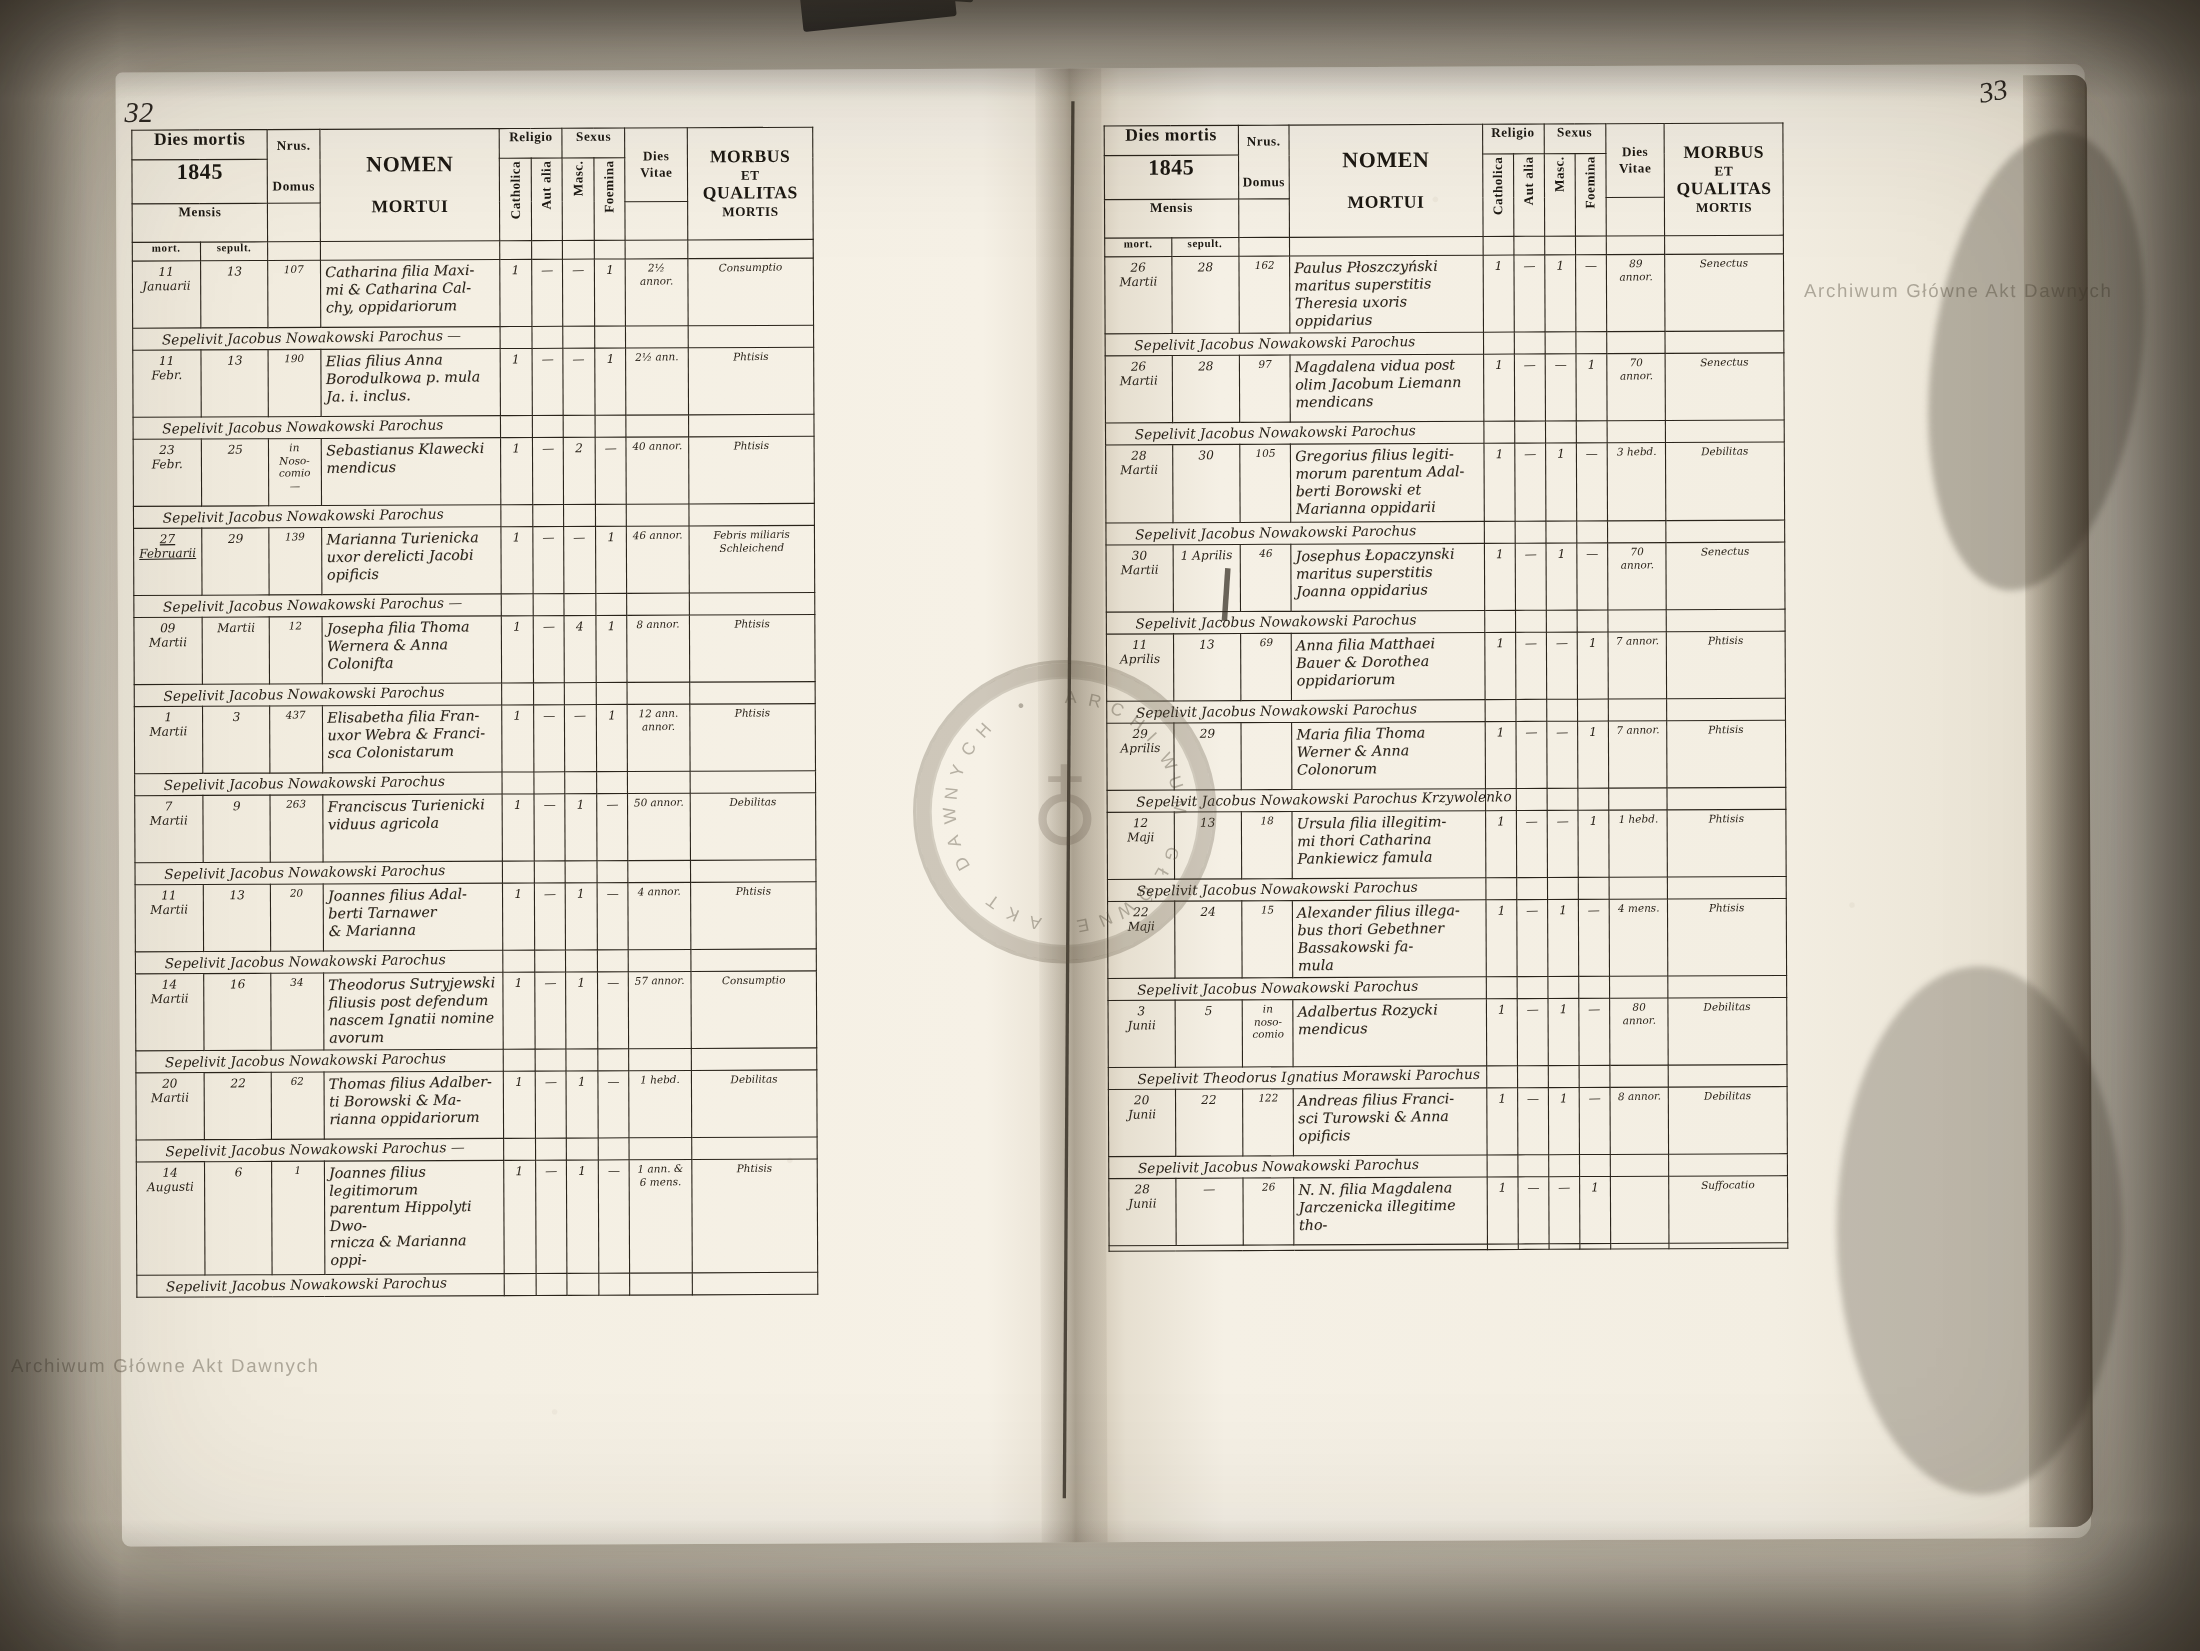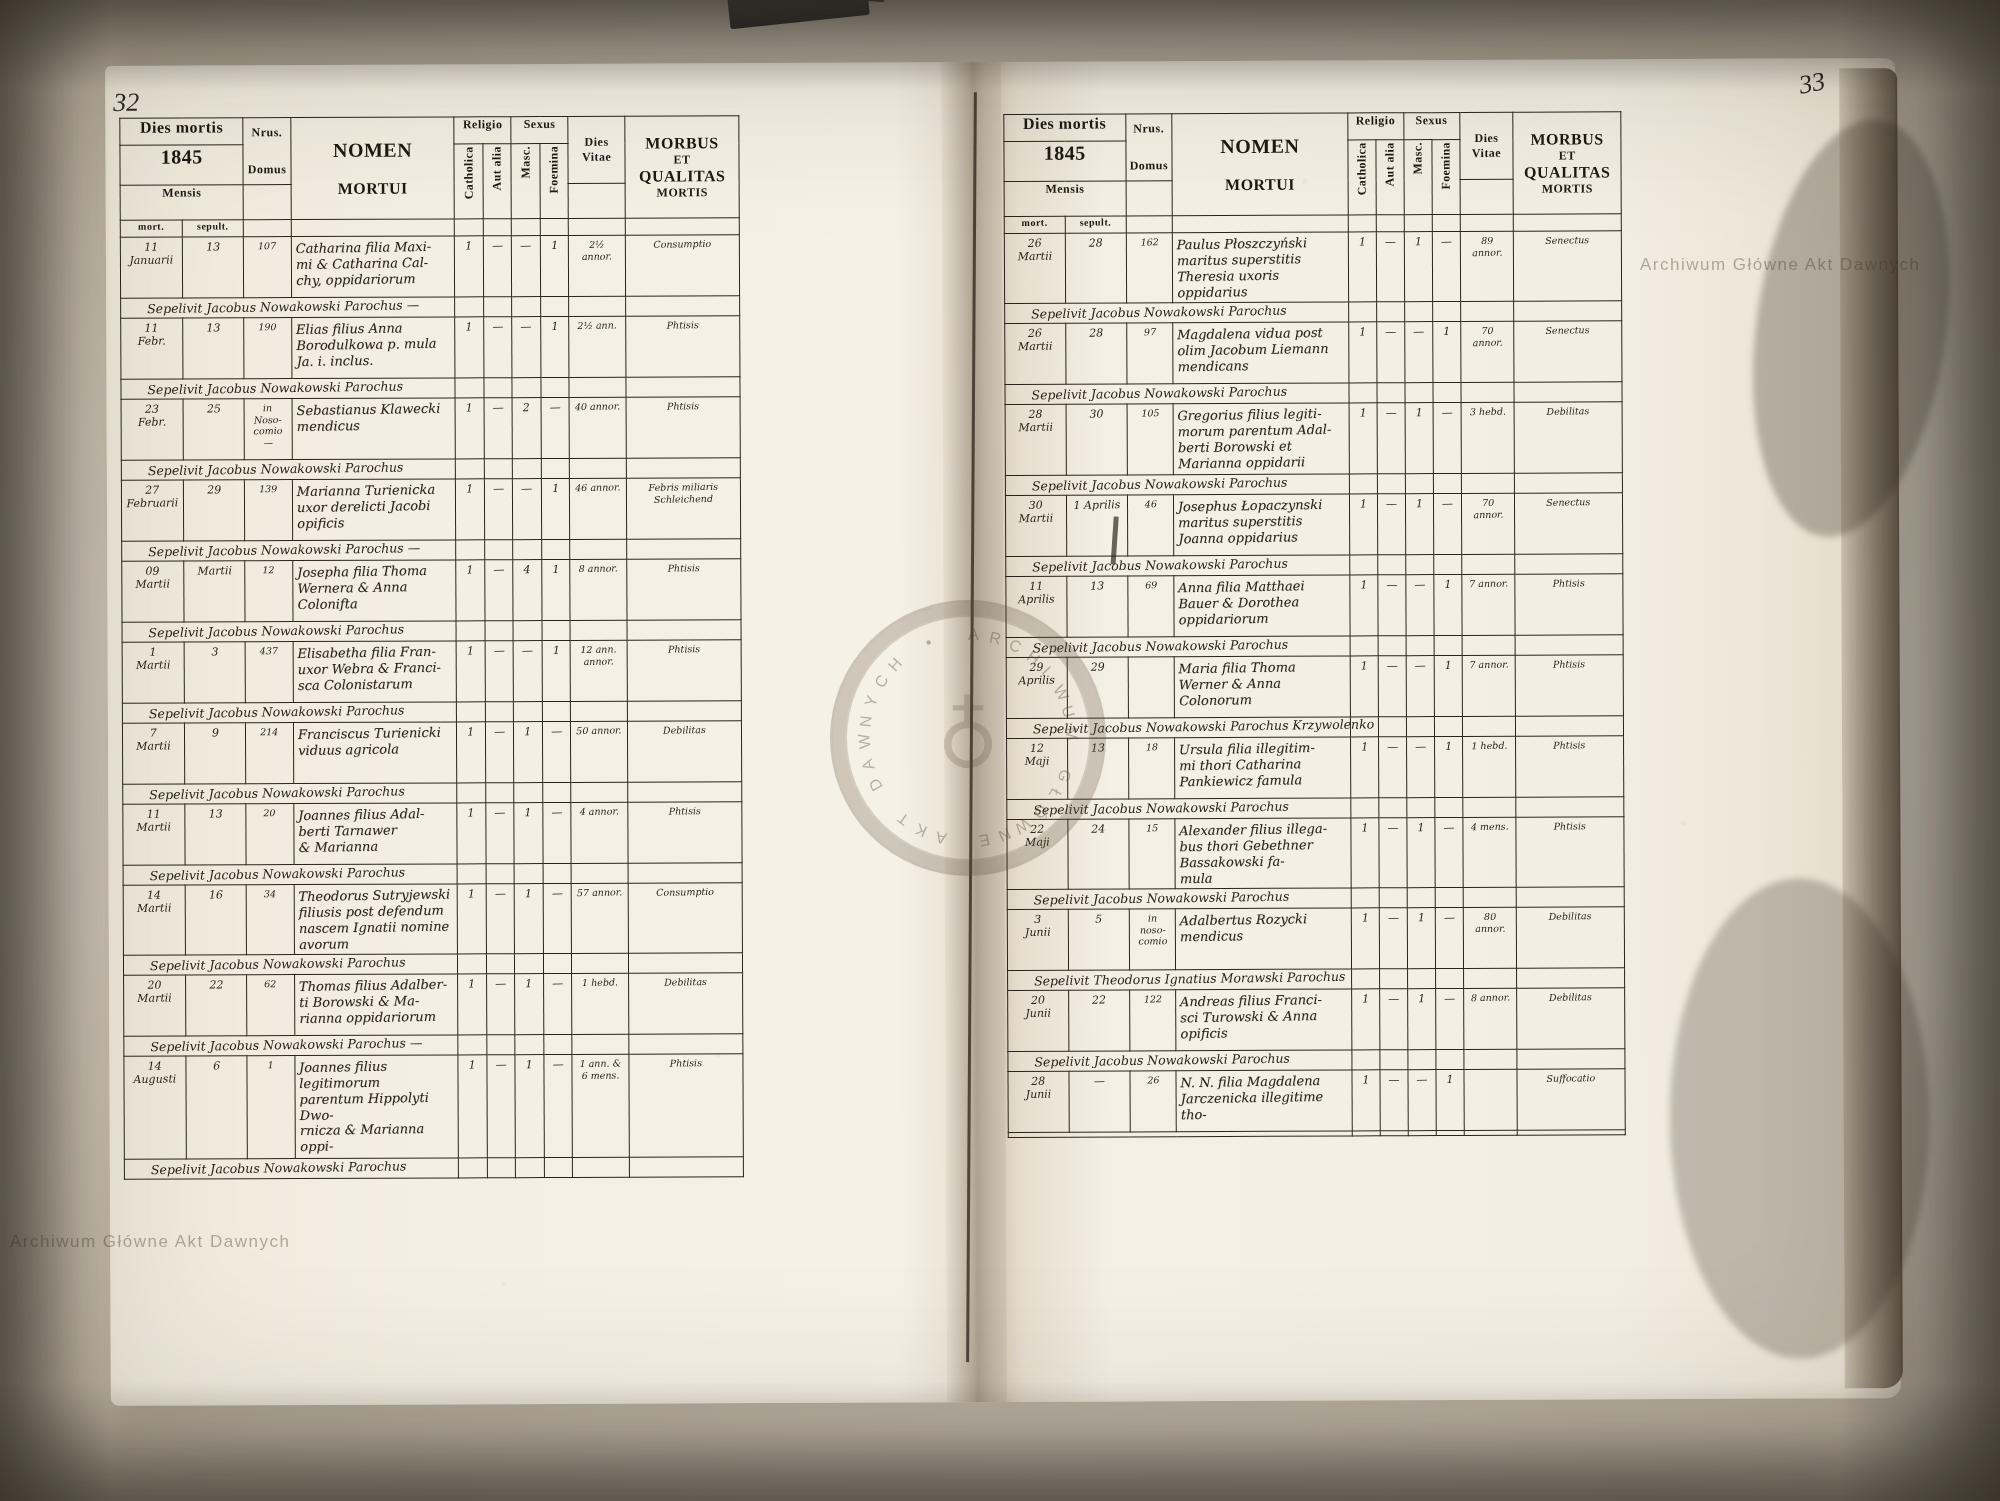--- a/index.html
+++ b/index.html
@@ -493,21 +493,21 @@
                 <div class="burial">Sepelivit Jacobus Nowakowski Parochus</div>
               </td>
               <td></td>
               <td></td>
               <td></td>
               <td></td>
               <td></td>
               <td></td>
             </tr>
             <tr>
-              <td style="height:60px;">
+              <td style="height:60px;text-decoration:underline;">
                 <div class="hand small c">27
 Februarii</div>
               </td>
               <td>
                 <div class="hand small c">29</div>
               </td>
               <td>
                 <div class="hand tiny c">139</div>
               </td>
               <td>
@@ -640,21 +640,21 @@
             </tr>
             <tr>
               <td style="height:60px;">
                 <div class="hand small c">7
 Martii</div>
               </td>
               <td>
                 <div class="hand small c">9</div>
               </td>
               <td>
-                <div class="hand tiny c">214</div>
+                <div class="hand tiny c">263</div>
               </td>
               <td>
                 <div class="hand ink">Franciscus Turienicki
 viduus agricola</div>
               </td>
               <td>
                 <div class="hand small c">1</div>
               </td>
               <td>
                 <div class="hand small c">—</div>

